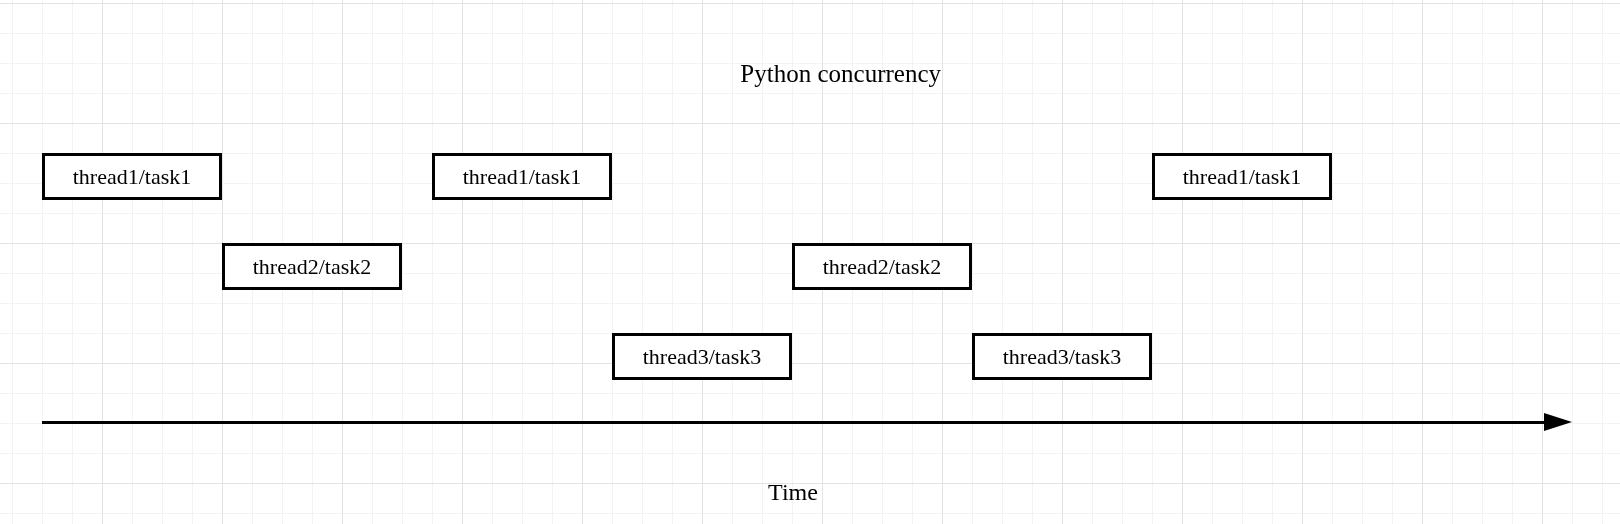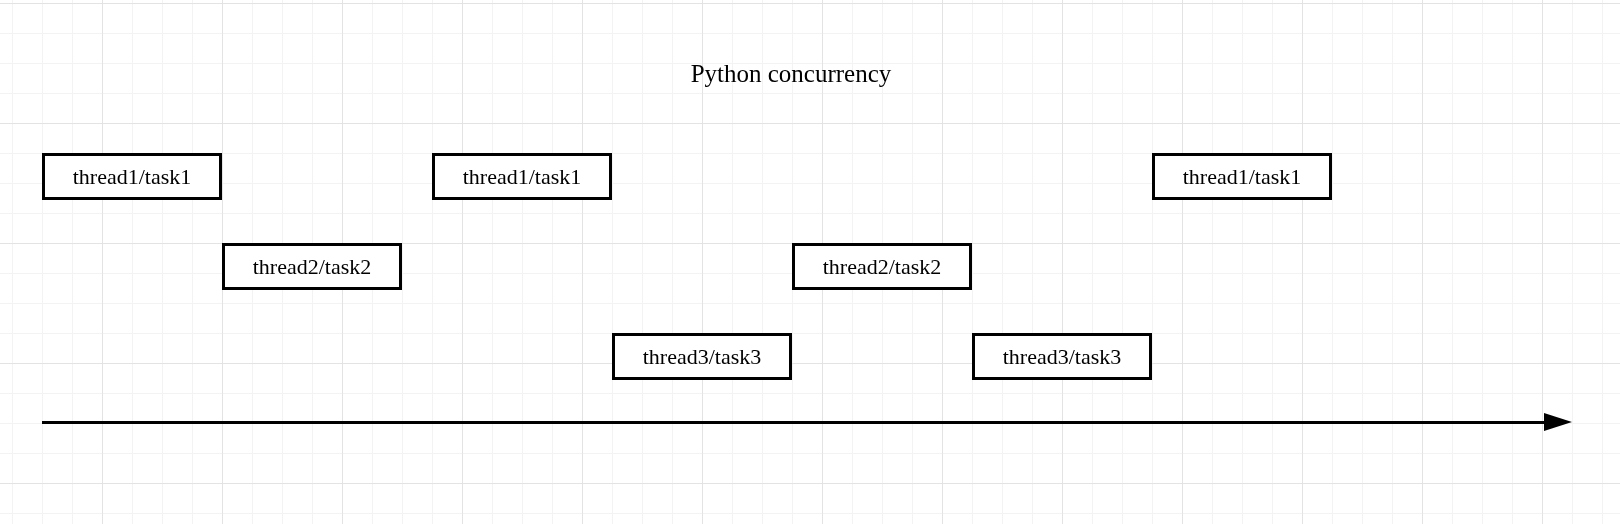--- a/index.html
+++ b/index.html
@@ -22,21 +22,21 @@
     background-size: 120px 120px, 120px 120px, 30px 30px, 30px 30px;
     background-position: 102px 3px, 102px 3px, 12px 3px, 12px 3px;
     font-family: "Liberation Serif", "DejaVu Serif", serif;
     color: #000000;
   }
   .diagram-title {
     position: absolute;
     left: 641px;
     top: 59px;
     width: 300px;
-    text-align: center;
+    text-align: right;
     font-size: 25px;
     line-height: 30px;
     white-space: nowrap;
   }
   .task-box {
     position: absolute;
     box-sizing: border-box;
     width: 180px;
     height: 47px;
     border: 3px solid #000000;
@@ -116,14 +116,15 @@
     <span>thread3/task3</span>
   </div>
 
   <div class="task-box b6">
     <span>thread1/task1</span>
   </div>
 
   <div class="timeline-line"></div>
   <div class="timeline-arrowhead"></div>
 
+  <div class="time-label">Time</div>
 
 </div>
 
 </body></html>

